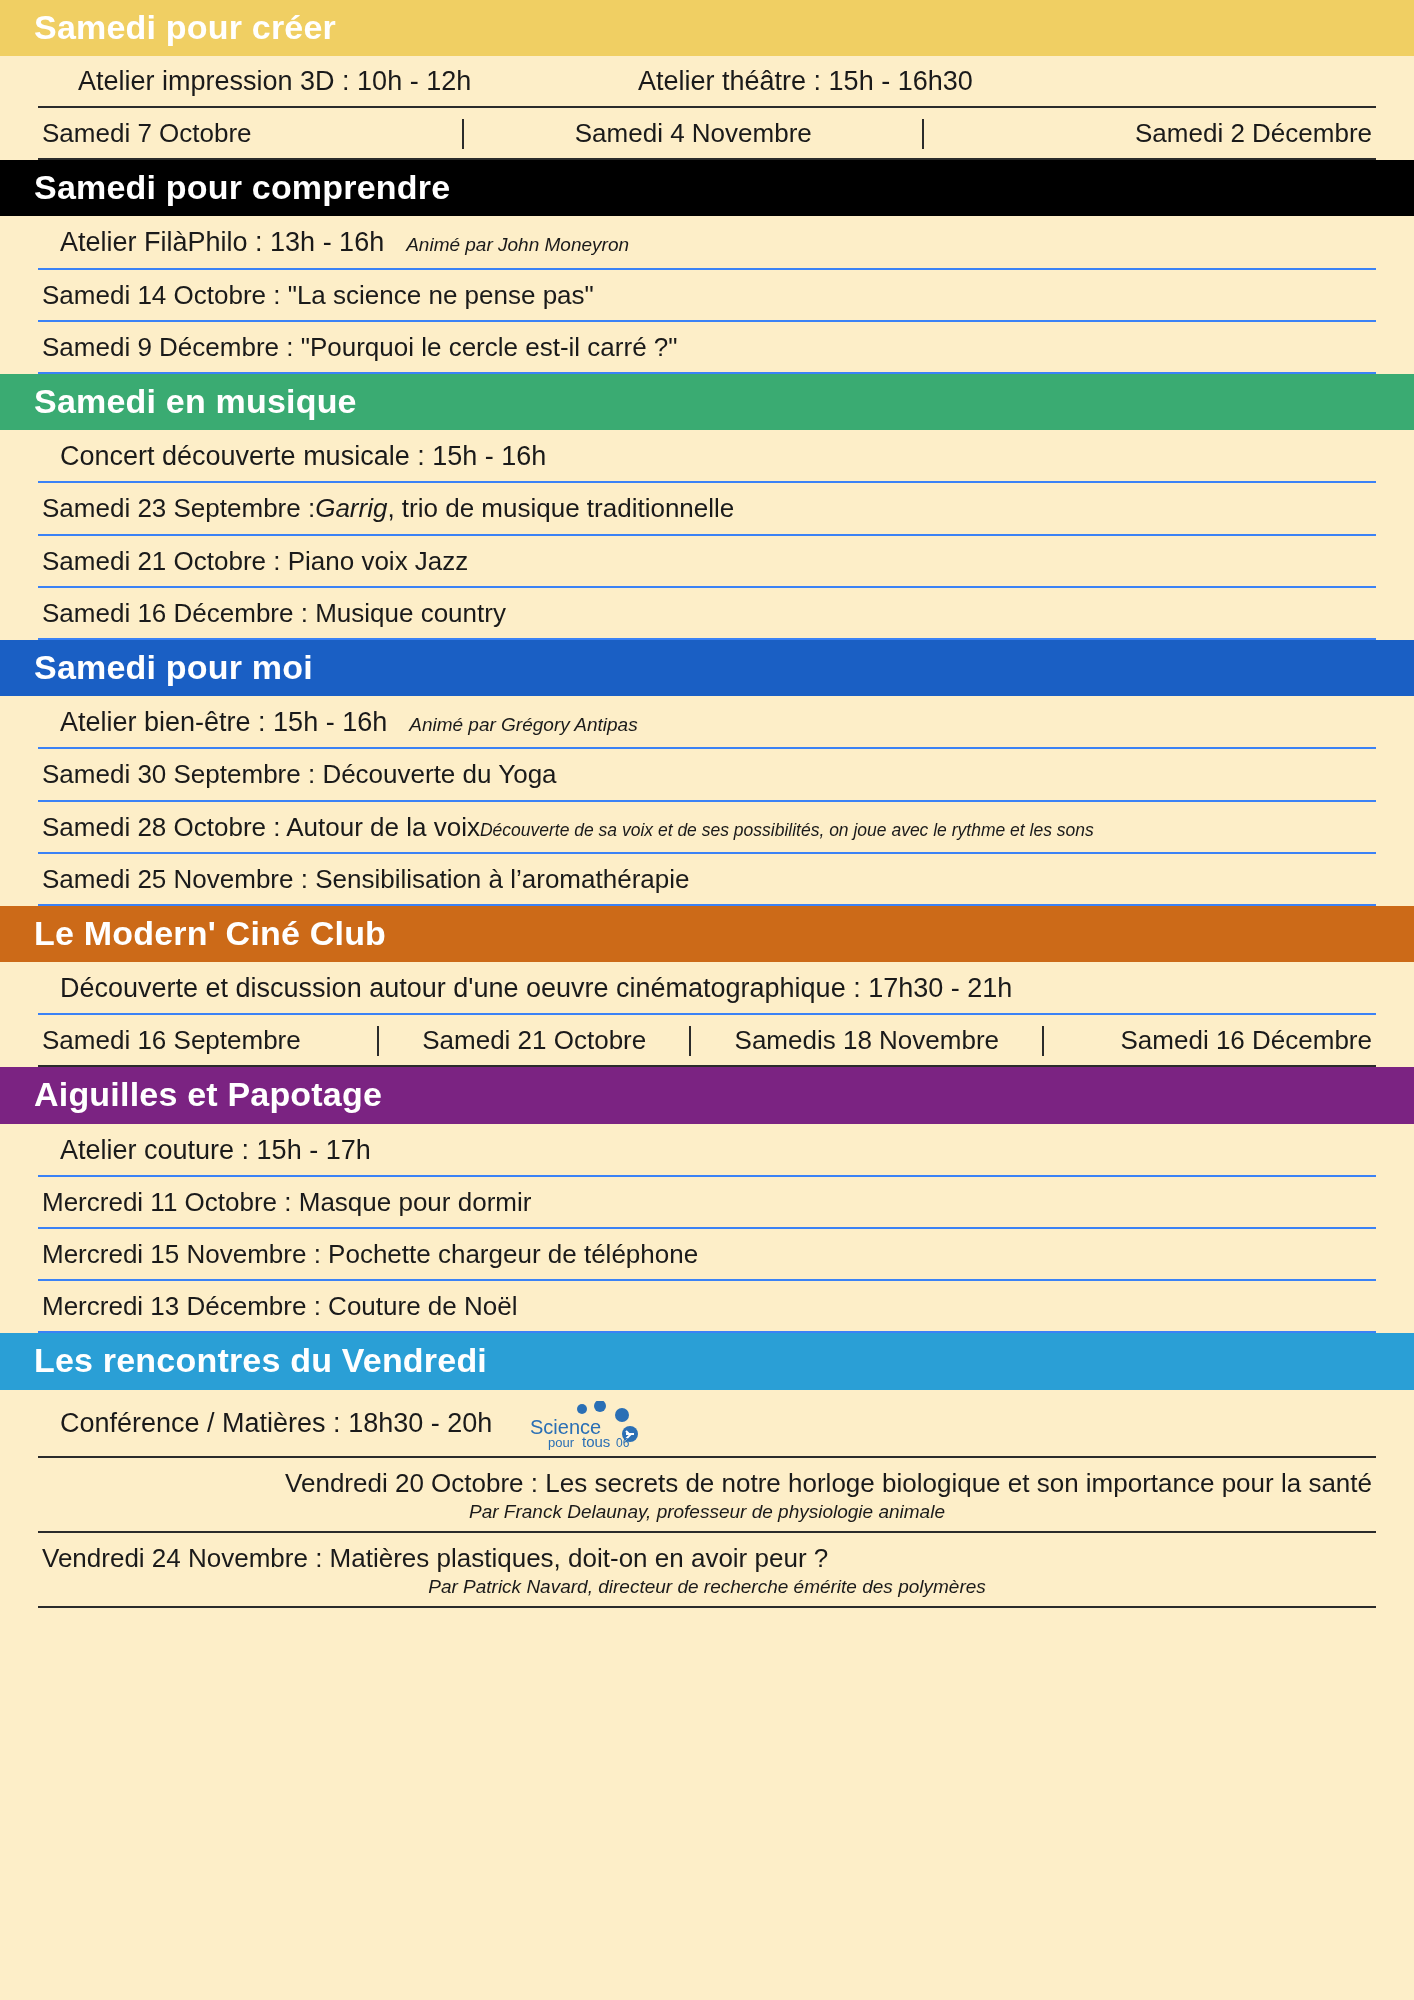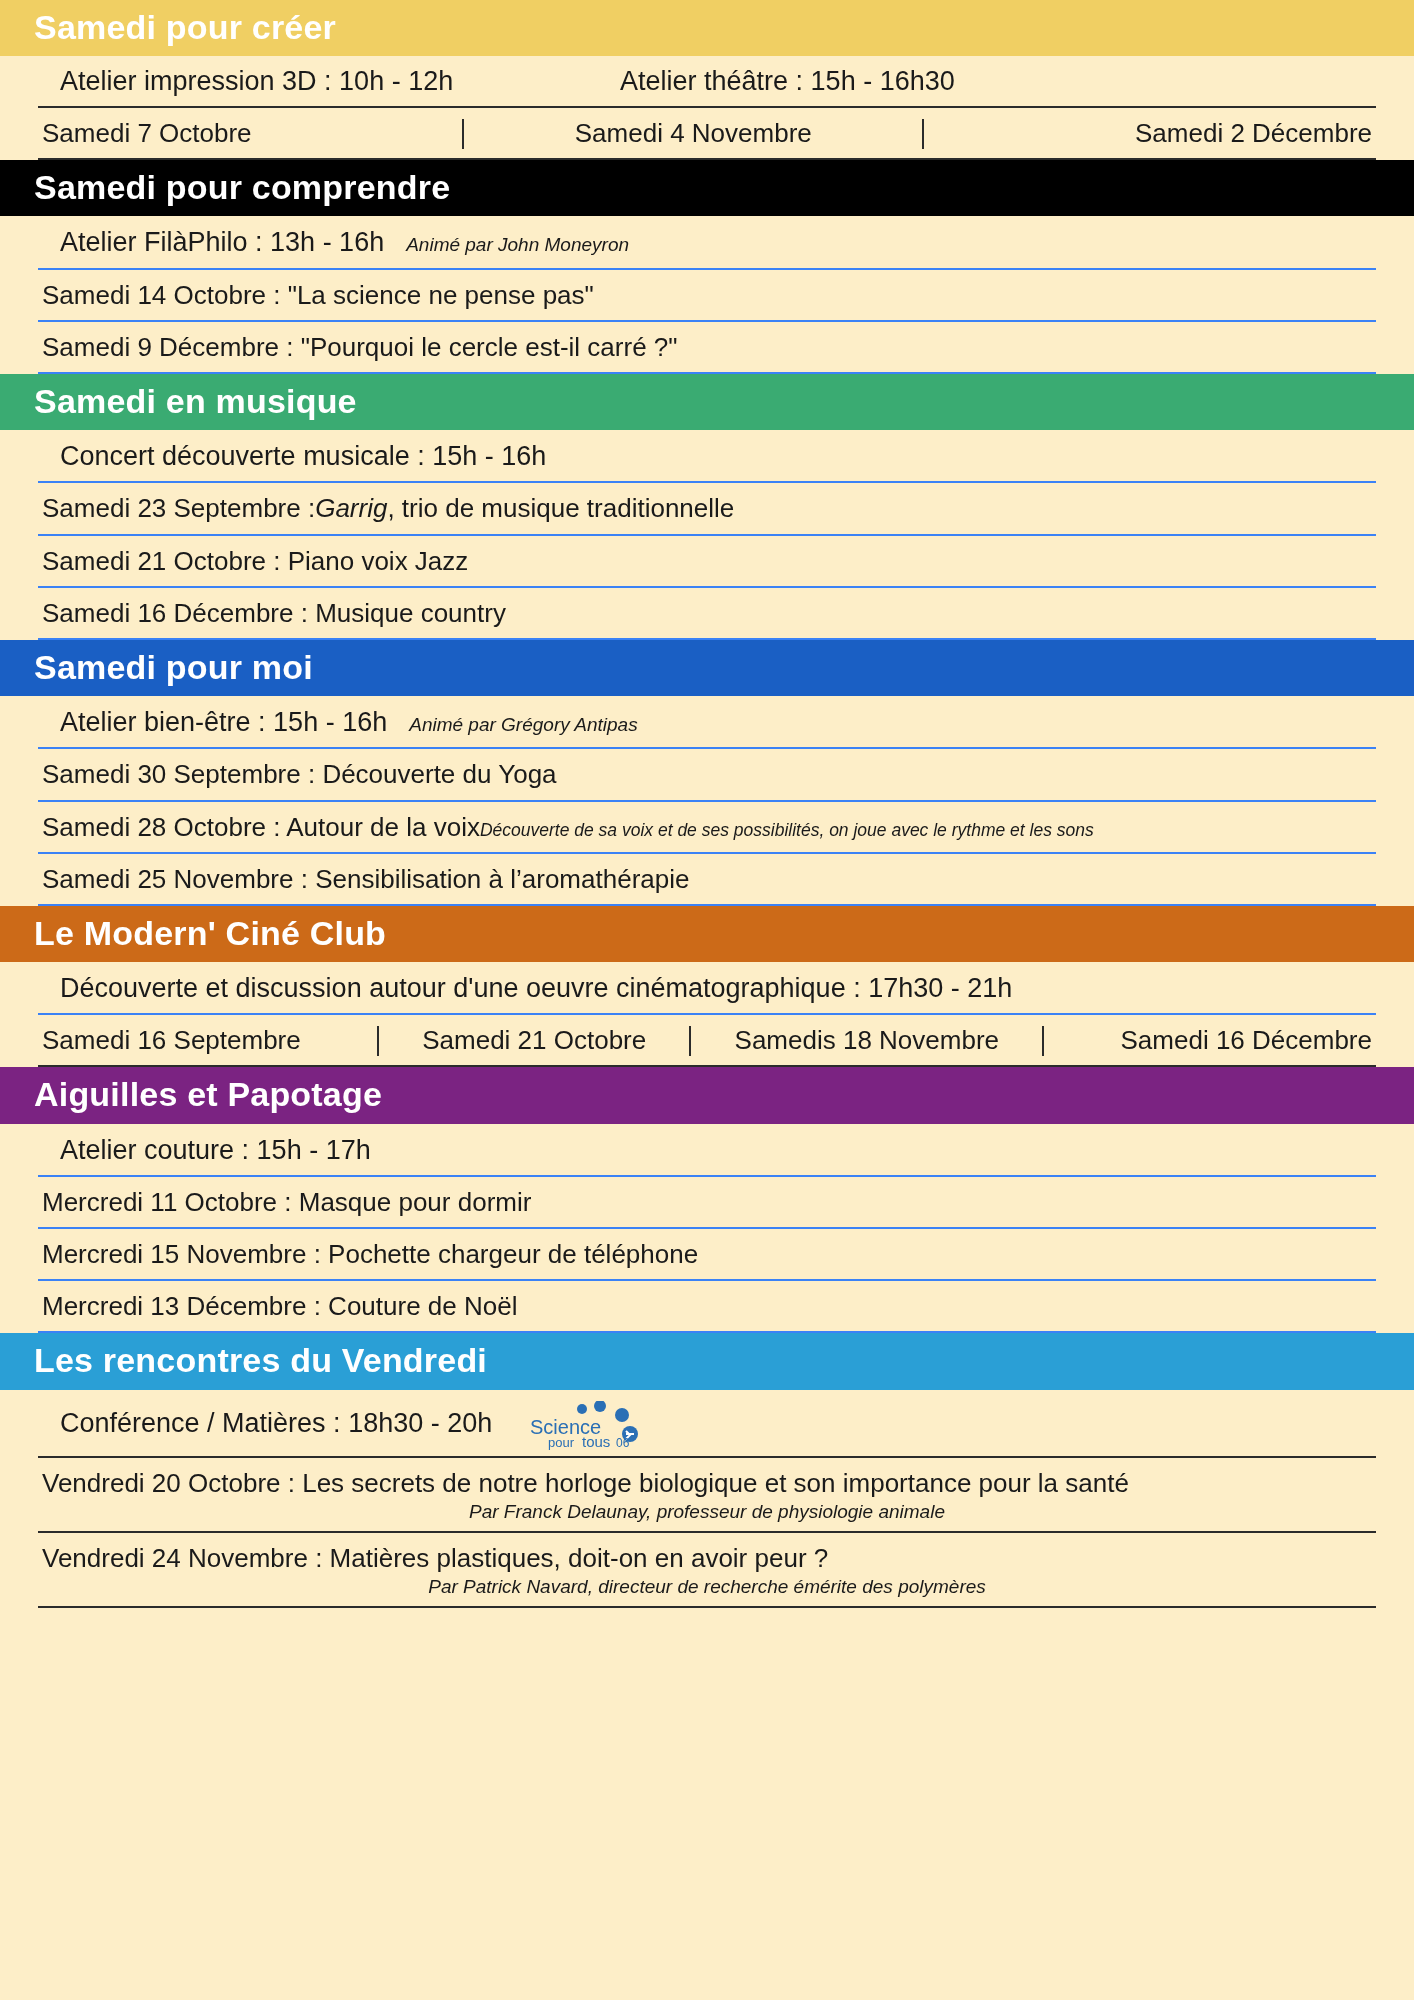--- a/index.html
+++ b/index.html
@@ -91,20 +91,21 @@
   }
   .two-col {
     display: flex;
     align-items: baseline;
     border-bottom: 2px solid #2b2b2b;
     padding: 10px 4px 9px 22px;
     font-size: 27px;
   }
   .two-col .c1 {
     width: 560px;
+    margin-left: 18px;
   }
   .center-line {
     text-align: center;
   }
   .logo {
     display: inline-flex;
     align-items: center;
     margin-left: 38px;
     position: relative;
     top: 3px;
@@ -256,21 +257,21 @@
             <circle cx="92" cy="14" r="7" fill="#2a6fb5"></circle>
             <circle cx="100" cy="33" r="8" fill="#2a6fb5"></circle>
             <path d="M96 30 l4 4 l-4 4 M96 33 h8" stroke="#ffffff" stroke-width="2" fill="none"></path>
             <text x="0" y="33" font-family="Liberation Sans, sans-serif" font-size="20" fill="#2a6fb5">Science</text>
             <text x="18" y="46" font-family="Liberation Sans, sans-serif" font-size="13" fill="#2a6fb5">pour</text>
             <text x="52" y="46" font-family="Liberation Sans, sans-serif" font-size="15" fill="#2a6fb5">tous</text>
             <text x="86" y="46" font-family="Liberation Sans, sans-serif" font-size="12" fill="#2a6fb5">06</text>
           </svg>
         </span>
       </div>
-      <div class="vend-main center-line" style="text-align:left">
+      <div class="vend-main center-line" style="text-align:right">
         <span>Vendredi 20 Octobre : Les secrets de notre horloge biologique et son importance pour la santé</span>
       </div>
       <div class="vend-sub">Par Franck Delaunay, professeur de physiologie animale</div>
       <div class="vend-main" style="text-align:left">
         <span>Vendredi 24 Novembre : Matières plastiques, doit-on en avoir peur ?</span>
       </div>
       <div class="vend-sub">Par Patrick Navard, directeur de recherche émérite des polymères</div>
     </div>
   </div>
 

